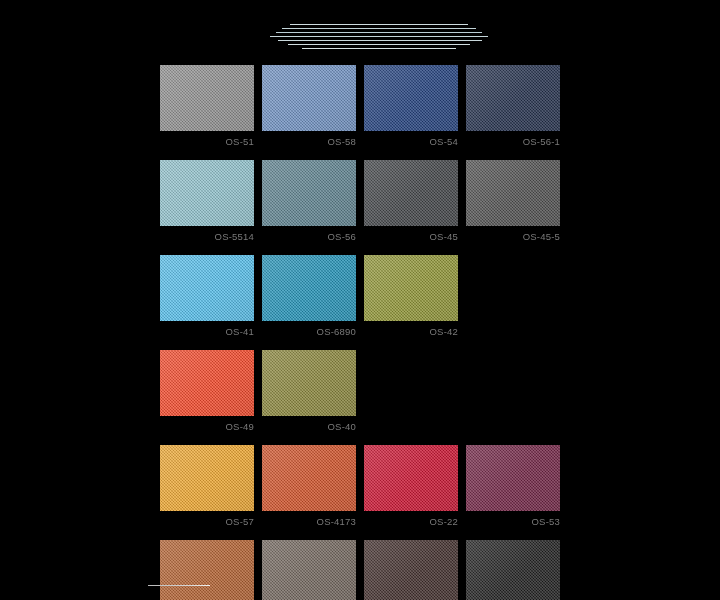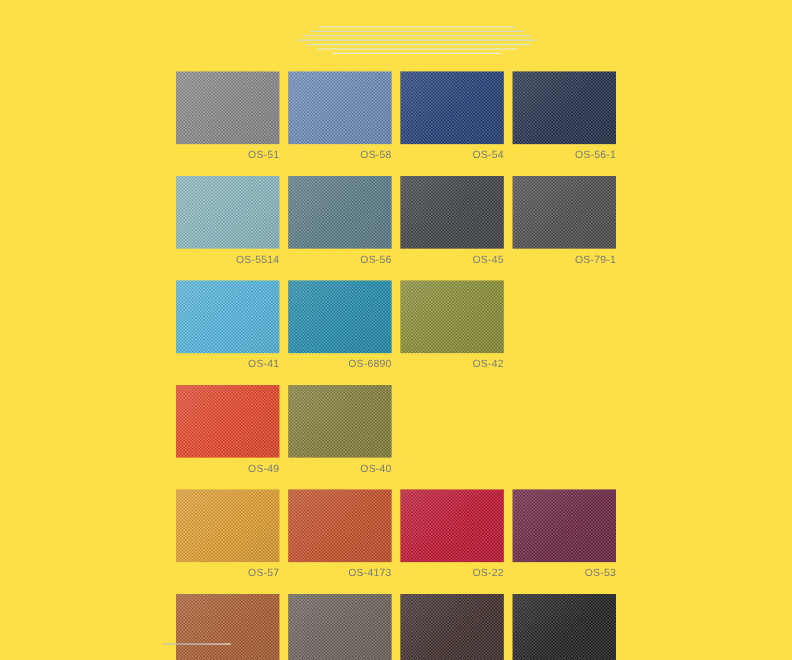--- a/index.html
+++ b/index.html
@@ -12,21 +12,21 @@
     height: 600px;
     overflow: hidden;
     font-family: "Liberation Sans", sans-serif;
     position: relative;
   }
 
   #page {
     position: relative;
     width: 720px;
     height: 600px;
-    background: #fde047;
+    background: #000000;
   }
 
   
   .ornament {
     position: absolute;
     left: 268px;
     top: 22px;
     width: 222px;
     height: 30px;
   }
@@ -144,21 +144,21 @@
         <div class="cell">
           <div class="swatch" style="background-color: rgb(91, 127, 140);"></div>
           <div class="label">OS-56</div>
         </div>
         <div class="cell">
           <div class="swatch" style="background-color: rgb(62, 65, 68);"></div>
           <div class="label">OS-45</div>
         </div>
         <div class="cell">
           <div class="swatch" style="background-color: rgb(77, 77, 77);"></div>
-          <div class="label">OS-79-1</div>
+          <div class="label">OS-45-5</div>
         </div>
       </div>
       <div class="grid-row">
         <div class="cell">
           <div class="swatch" style="background-color: rgb(84, 188, 232);"></div>
           <div class="label">OS-41</div>
         </div>
         <div class="cell">
           <div class="swatch" style="background-color: rgb(32, 144, 180);"></div>
           <div class="label">OS-6890</div>

